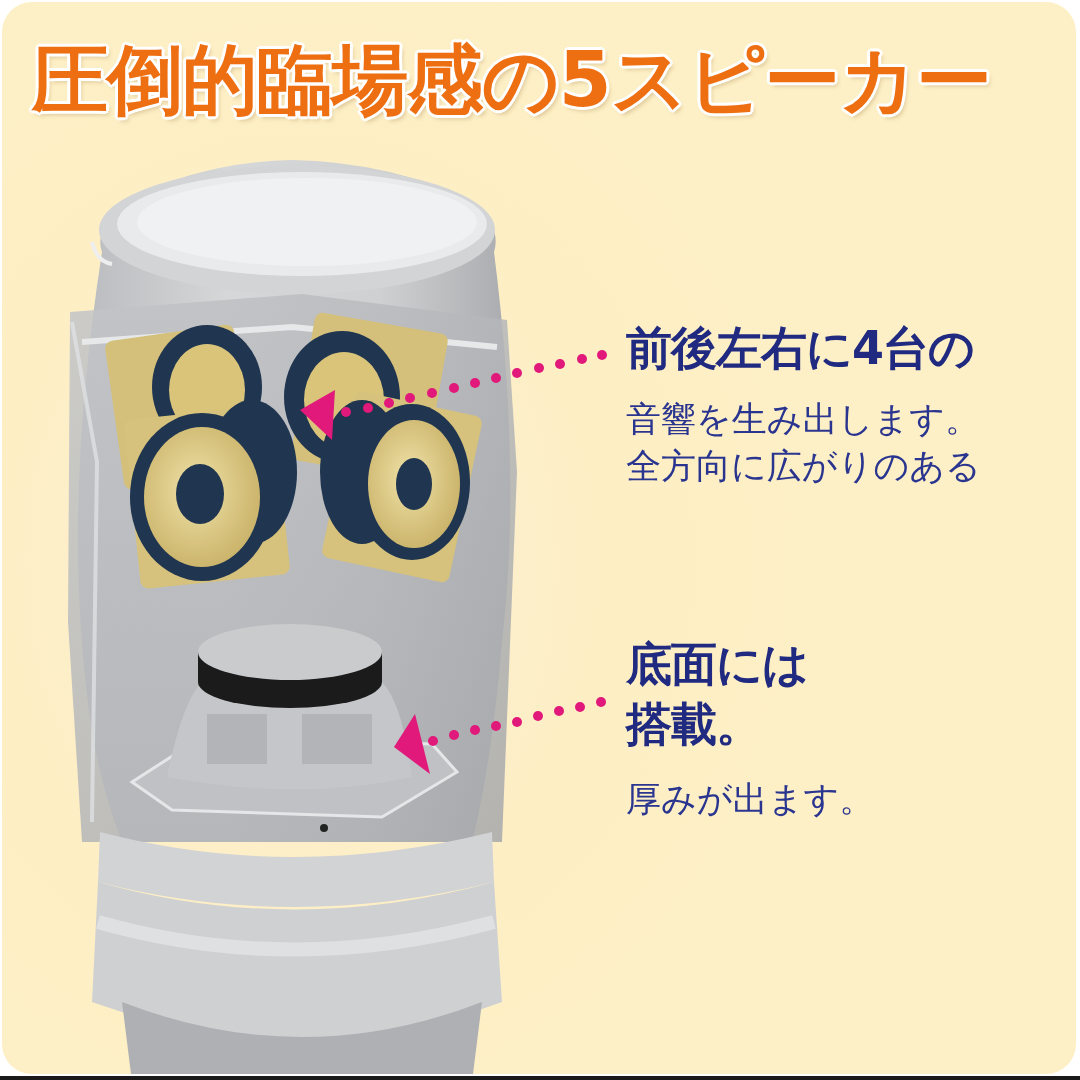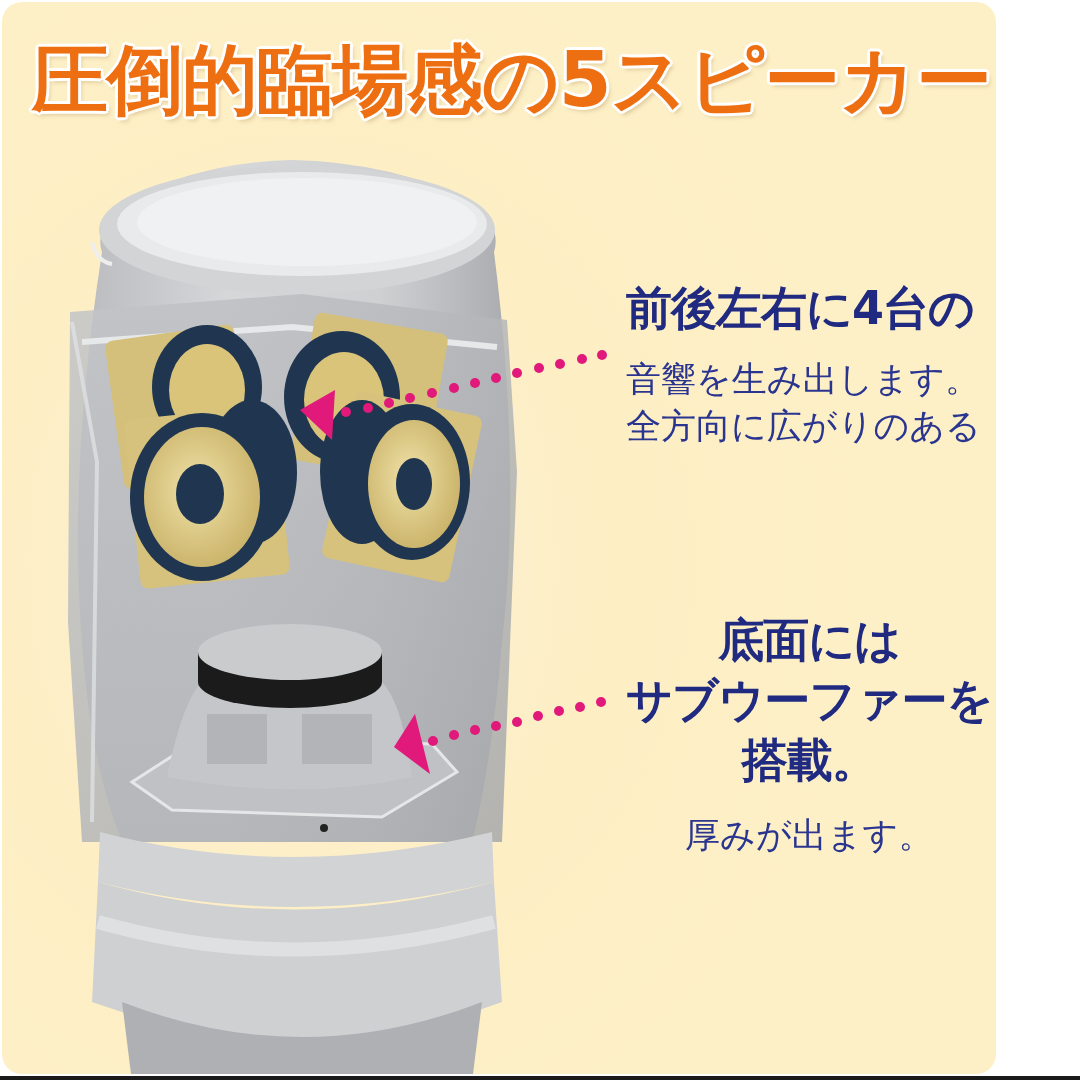--- a/index.html
+++ b/index.html
@@ -1,29 +1,29 @@
 <!DOCTYPE html>
 <html><head>
 <meta charset="utf-8">
 <style>
   html, body { margin:0; padding:0; }
   body { width:1080px; height:1080px; background:#ffffff; position:relative; overflow:hidden; font-family:"DejaVu Sans", sans-serif; }
-  .card { position:absolute; left:2px; top:2px; width:994px; height:1072px; border-radius:20px;
+  .card { position:absolute; left:2px; top:2px; width:1074px; height:1072px; border-radius:30px;
           background: radial-gradient(ellipse 560px 620px at 300px 560px, #fbeed2 0%, #fdeec4 55%, #fef0c6 100%);
           overflow:hidden; }
   .bottom-line { position:absolute; left:0; bottom:0; width:1080px; height:4px; background:#1a1a1a; }
   .title { position:absolute; left:30px; top:28px; width:1030px; font-weight:bold; font-size:76px; letter-spacing:-1px;
            color:#ee6f12; white-space:nowrap;
            text-shadow: 3px 0 0 #fff, -3px 0 0 #fff, 0 3px 0 #fff, 0 -3px 0 #fff, 2px 2px 0 #fff, -2px -2px 0 #fff, 2px -2px 0 #fff, -2px 2px 0 #fff, 3px 4px 4px rgba(120,80,20,0.25); }
   .illustration { position:absolute; left:0; top:0; width:1080px; height:1080px; }
-  .callout { position:absolute; color:#1f2a80; }
+  .callout { position:absolute; color:#1f2a80;margin-top:40px; }
   .callout .head { font-weight:bold; font-size:46px; line-height:60px; letter-spacing:-1px; white-space:nowrap; }
   .callout .body { font-size:35px; line-height:47px; margin-top:18px; white-space:nowrap; color:#2a3590; }
   .c1 { left:624px; top:276px; }
-  .c2 { left:624px; top:608px;text-align:center; }
+  .c2 { left:624px; top:592px; }
   .c2 .body { margin-top:22px; }
   .note { position:absolute; left:620px; top:1010px; font-size:32px; color:#333; white-space:nowrap; }
 </style>
 </head>
 <body>
 
 <div class="card">
 
   <svg class="illustration" viewBox="0 0 1080 1080" xmlns="http://www.w3.org/2000/svg">
     <defs>
@@ -145,21 +145,20 @@
   <div class="callout c1">
     <div class="head">前後左右に4台の</div>
     <div class="body">
       <div>音響を生み出します。</div>
       <div>全方向に広がりのある</div>
     </div>
   </div>
 
   <div class="callout c2">
     <div class="head">底面には</div>
-    <div class="head">サブウーファーを</div>
     <div class="head">搭載。</div>
     <div class="body">
       <div>厚みが出ます。</div>
     </div>
   </div>
 
 </div>
 
 <div class="bottom-line"></div>
 

